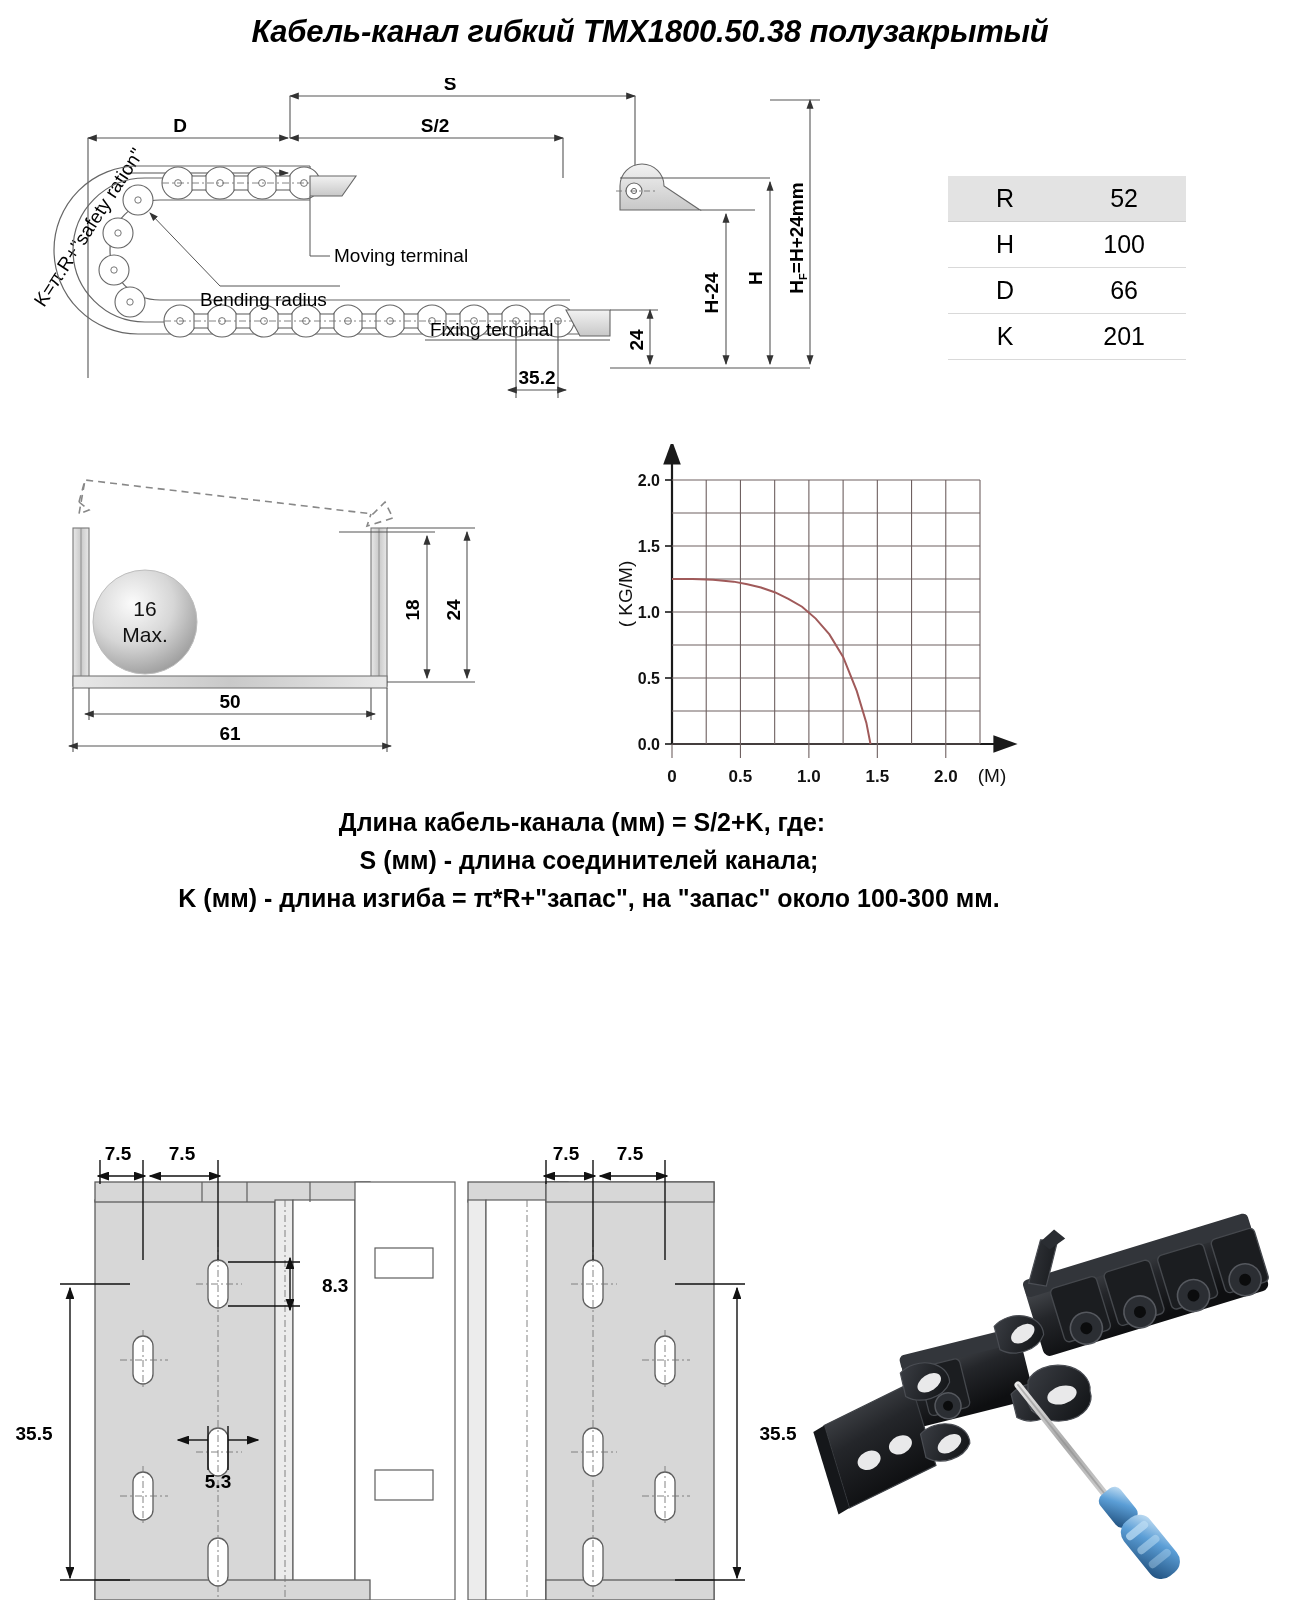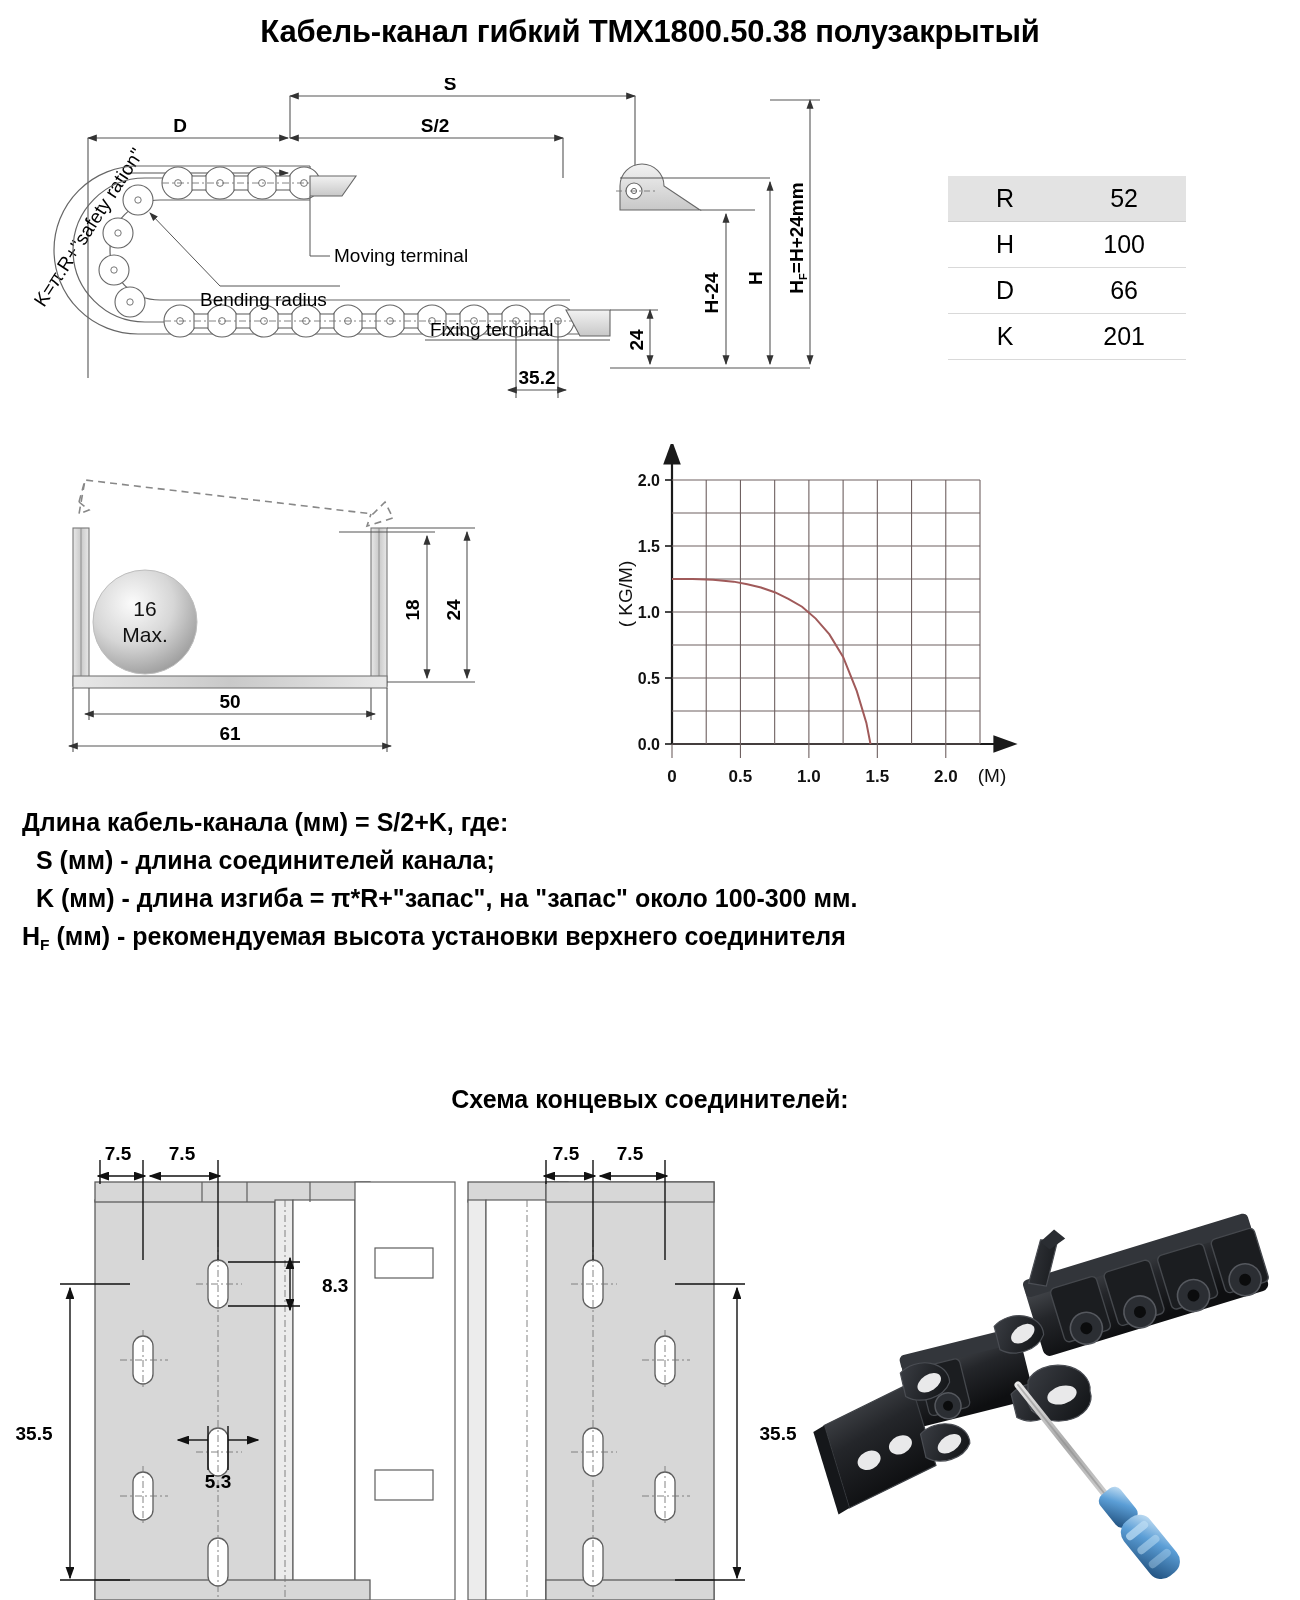--- a/index.html
+++ b/index.html
@@ -6,21 +6,21 @@
   body{
     width:1300px;height:1600px;background:#ffffff;
     font-family:"Liberation Sans",sans-serif;color:#000;
     position:relative;overflow:hidden;
   }
   .page{position:relative;width:1300px;height:1600px;}
 
   
   .title{
     position:absolute;top:14px;left:0;width:1300px;text-align:center;
-    font-size:31px;font-weight:bold;letter-spacing:-0.2px;
+    font-size:31px;font-weight:bold;letter-spacing:-0.2px;font-style:italic;
   }
 
   
   .abs{position:absolute;}
 
   
   .dimtxt{font-size:19px;font-weight:bold;color:#111;}
   .lbl{font-size:19px;color:#222;}
 
   
@@ -34,20 +34,21 @@
   }
   .spec tr:first-child td{background:#e3e3e3;border-bottom:1px solid #cfcfcf;}
   .spec td.k{width:48%;}
   .spec td.v{width:52%;}
 
   
   .textblock{position:absolute;left:22px;top:806px;width:1120px;}
   .textblock p{
     margin:0 0 6px 0;font-size:25px;font-weight:bold;line-height:1.28;
     white-space:pre;
+    text-align:center;
   }
   .textblock p.ind{padding-left:14px;}
   sub{font-size:0.62em;vertical-align:-0.30em;font-weight:bold;}
 
   .subhead{
     position:absolute;top:1085px;left:0;width:1300px;text-align:center;
     font-size:25px;font-weight:bold;
   }
 
   
@@ -366,24 +367,22 @@
     <path id="curve" fill="none" stroke-width="2" d="M76.00,135.00 L96.53,135.00 L117.07,135.66 L137.60,137.64 L151.29,140.28 L164.98,143.58 L178.67,148.20 L192.36,154.80 L206.04,162.72 L219.73,174.60 L233.42,190.44 L247.11,212.88 L260.80,247.20 L270.38,278.88 L274.49,300.00" stroke="#a05a5a"></path>
 
     <text id="ylabel" x="36" y="150" text-anchor="middle" transform="rotate(-90,36,150)" font-size="19" fill="#111">( KG/M)</text>
     <text id="xlabel" x="396" y="338" text-anchor="middle" font-size="19" fill="#111">(M)</text>
   </svg>
 
   <div class="textblock">
     <p>Длина кабель-канала (мм) = S/2+K, где:</p>
     <p class="ind">S (мм) - длина соединителей канала;</p>
     <p class="ind">K (мм) - длина изгиба = π*R+"запас", на "запас" около 100-300 мм.</p>
-    <p><span>H</span><sub>F</sub><span> (мм) - рекомендуемая высота установки верхнего соединителя</span></p>
   </div>
 
-  <div class="subhead">Схема концевых соединителей:</div>
 
   <svg class="abs" style="left:0px;top:1140px;" width="810" height="460" viewBox="0 0 810 460">
     <defs>
       <marker id="ar3" markerWidth="9" markerHeight="9" refX="8" refY="3.2" orient="auto" markerUnits="strokeWidth">
         <path d="M0,0 L9,3.2 L0,6.4 z" fill="#111"></path>
       </marker>
       <marker id="ar3S" markerWidth="9" markerHeight="9" refX="1" refY="3.2" orient="auto" markerUnits="strokeWidth">
         <path d="M9,0 L0,3.2 L9,6.4 z" fill="#111"></path>
       </marker>
     </defs>

